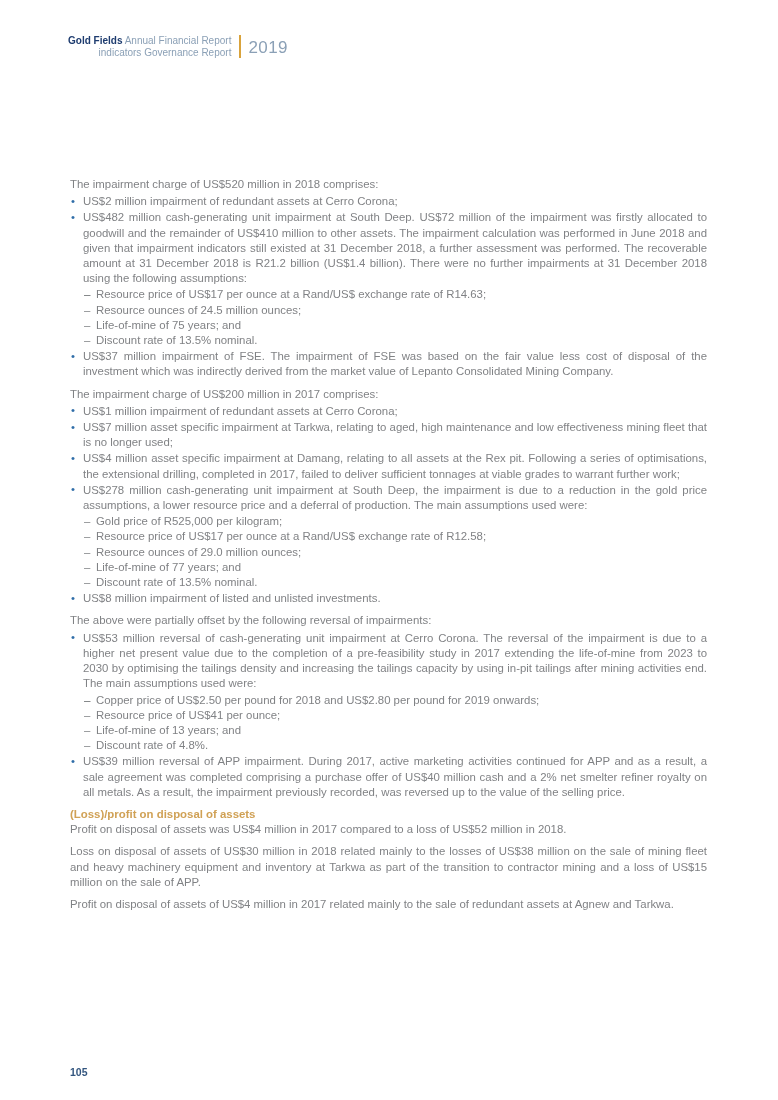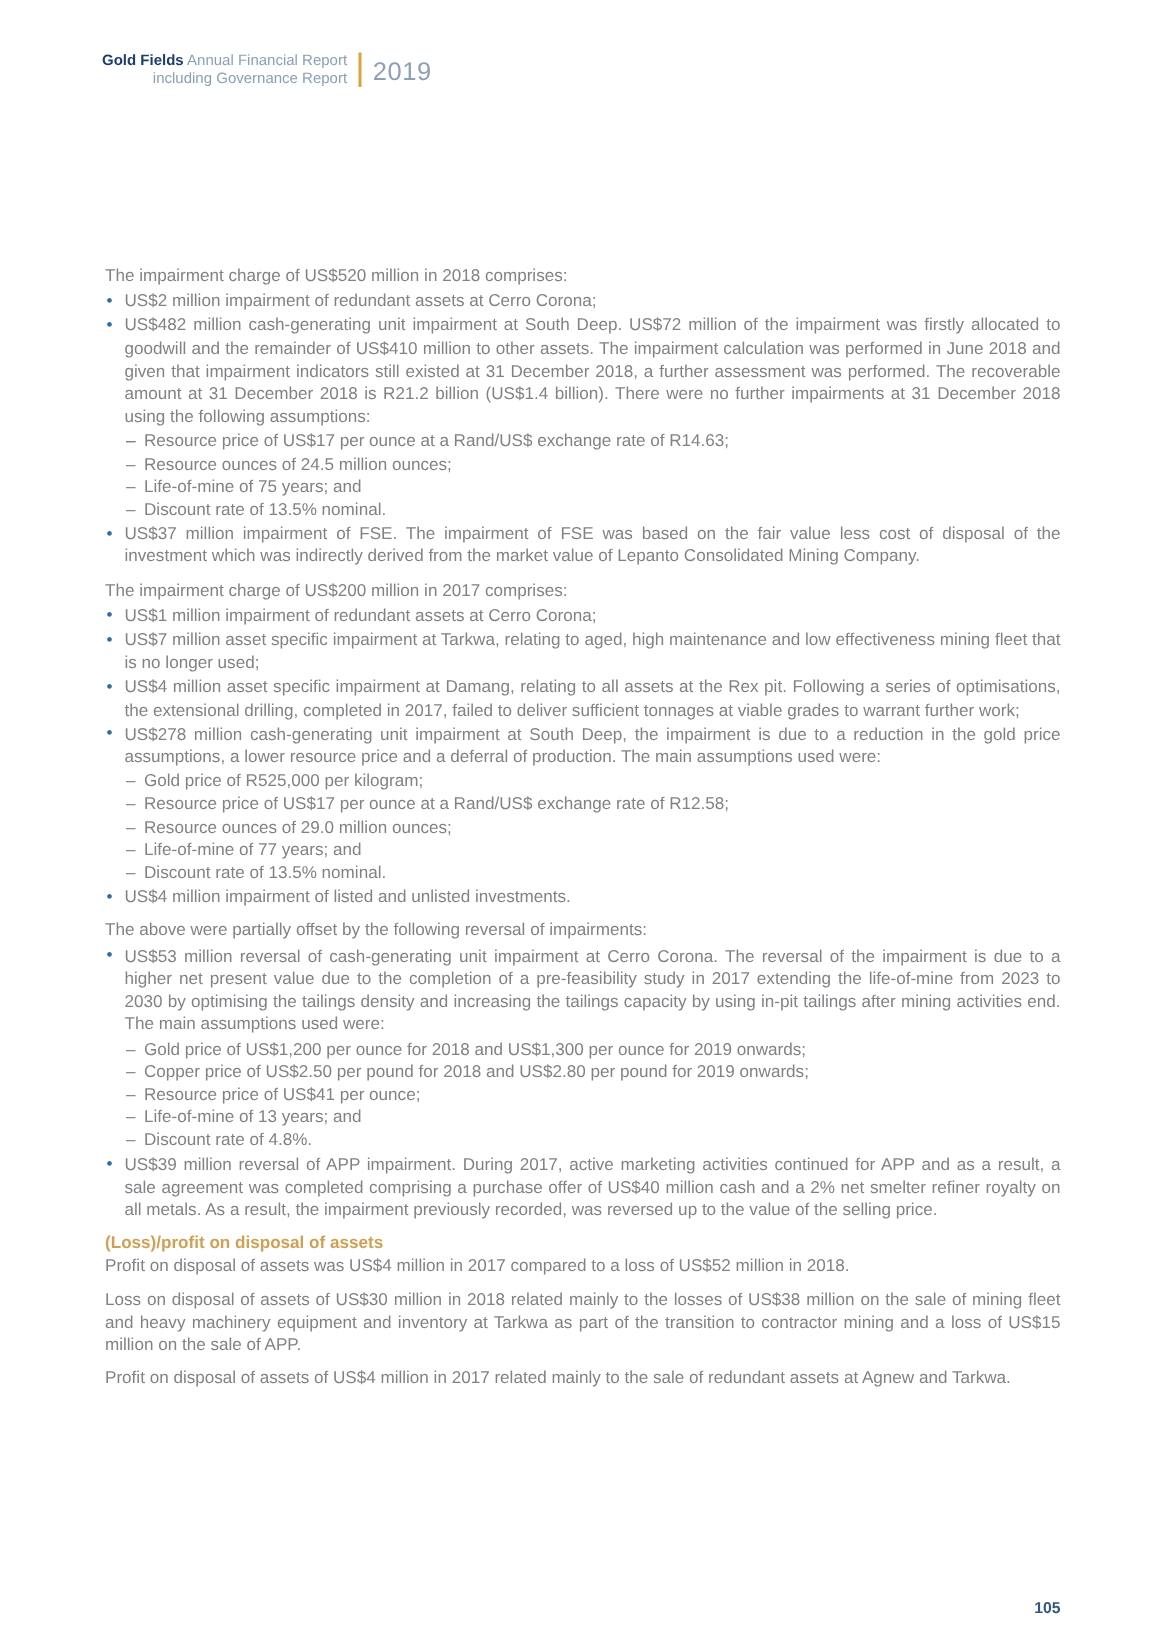--- a/index.html
+++ b/index.html
@@ -28,32 +28,32 @@
   h3.sub-heading { font-size:11.4px; line-height:15.2px; font-weight:bold; color:#d0a155; margin:2px 0 0; text-align:left; }
 
   ul.bullet-list { list-style:none; margin:0 0 7px; }
   ul.bullet-list > li { position:relative; padding-left:13px; margin-bottom:1px; }
   .bullet-icon { position:absolute; left:1px; top:-0.5px; color:#2f6da8; }
   ul.sub-list { list-style:none; margin:1px 0 1px 1px; }
   ul.sub-list > li { position:relative; padding-left:12px; }
   .dash-icon { position:absolute; left:0; top:0; color:#808285; }
 
   
-  .page-footer { position:absolute; top:1062px; left:70px; width:637px; text-align:right; }
+  .page-footer { position:absolute; top:1062px; left:70px; width:637px; text-align:left; }
   .page-number { font-size:10.5px; font-weight:bold; color:#33567f; }
 </style>
 </head>
 <body>
 
 <div class="page">
 
   <header class="report-header">
     <div class="header-text">
       <div><span class="brand">Gold Fields</span> <span>Annual Financial Report</span></div>
-      <div>including Governance Report</div>
+      <div>indicators Governance Report</div>
     </div>
     <div class="header-divider"></div>
     <div class="year">2019</div>
   </header>
 
   <main class="content" id="content">
       <p class="para intro">The impairment charge of US$520 million in 2018 comprises:</p>
       <ul class="bullet-list">
         <li><span class="bullet-icon">•</span><span>US$2 million impairment of redundant assets at Cerro Corona;</span></li>
         <li><span class="bullet-icon">•</span><span>US$482 million cash-generating unit impairment at South Deep. US$72 million of the impairment was firstly allocated to goodwill and the remainder of US$410 million to other assets. The impairment calculation was performed in June 2018 and given that impairment indicators still existed at 31 December 2018, a further assessment was performed. The recoverable amount at 31 December 2018 is R21.2 billion (US$1.4 billion). There were no further impairments at 31 December 2018 using the following assumptions:</span><ul class="sub-list">
@@ -70,26 +70,26 @@
         <li><span class="bullet-icon">•</span><span>US$1 million impairment of redundant assets at Cerro Corona;</span></li>
         <li><span class="bullet-icon">•</span><span>US$7 million asset specific impairment at Tarkwa, relating to aged, high maintenance and low effectiveness mining fleet that is no longer used;</span></li>
         <li><span class="bullet-icon">•</span><span>US$4 million asset specific impairment at Damang, relating to all assets at the Rex pit. Following a series of optimisations, the extensional drilling, completed in 2017, failed to deliver sufficient tonnages at viable grades to warrant further work;</span></li>
         <li><span class="bullet-icon">•</span><span>US$278 million cash-generating unit impairment at South Deep, the impairment is due to a reduction in the gold price assumptions, a lower resource price and a deferral of production. The main assumptions used were:</span><ul class="sub-list">
             <li><span class="dash-icon">–</span><span>Gold price of R525,000 per kilogram;</span></li>
             <li><span class="dash-icon">–</span><span>Resource price of US$17 per ounce at a Rand/US$ exchange rate of R12.58;</span></li>
             <li><span class="dash-icon">–</span><span>Resource ounces of 29.0 million ounces;</span></li>
             <li><span class="dash-icon">–</span><span>Life-of-mine of 77 years; and</span></li>
             <li><span class="dash-icon">–</span><span>Discount rate of 13.5% nominal.</span></li>
           </ul></li>
-        <li><span class="bullet-icon">•</span><span>US$4 million impairment of listed and unlisted investments.</span></li>
+        <li><span class="bullet-icon">•</span><span>US$8 million impairment of listed and unlisted investments.</span></li>
       </ul>
       <p class="para intro">The above were partially offset by the following reversal of impairments:</p>
       <ul class="bullet-list">
         <li><span class="bullet-icon">•</span><span>US$53 million reversal of cash-generating unit impairment at Cerro Corona. The reversal of the impairment is due to a higher net present value due to the completion of a pre-feasibility study in 2017 extending the life-of-mine from 2023 to 2030 by optimising the tailings density and increasing the tailings capacity by using in-pit tailings after mining activities end. The main assumptions used were:</span><ul class="sub-list">
-            <li><span class="dash-icon">–</span><span>Gold price of US$1,200 per ounce for 2018 and US$1,300 per ounce for 2019 onwards;</span></li>
+            <li><span class="dash-icon">–</span></li>
             <li><span class="dash-icon">–</span><span>Copper price of US$2.50 per pound for 2018 and US$2.80 per pound for 2019 onwards;</span></li>
             <li><span class="dash-icon">–</span><span>Resource price of US$41 per ounce;</span></li>
             <li><span class="dash-icon">–</span><span>Life-of-mine of 13 years; and</span></li>
             <li><span class="dash-icon">–</span><span>Discount rate of 4.8%.</span></li>
           </ul></li>
         <li><span class="bullet-icon">•</span><span>US$39 million reversal of APP impairment. During 2017, active marketing activities continued for APP and as a result, a sale agreement was completed comprising a purchase offer of US$40 million cash and a 2% net smelter refiner royalty on all metals. As a result, the impairment previously recorded, was reversed up to the value of the selling price.</span></li>
       </ul>
       <h3 class="sub-heading">(Loss)/profit on disposal of assets</h3>
       <p class="para">Profit on disposal of assets was US$4 million in 2017 compared to a loss of US$52 million in 2018.</p>
       <p class="para">Loss on disposal of assets of US$30 million in 2018 related mainly to the losses of US$38 million on the sale of mining fleet and heavy machinery equipment and inventory at Tarkwa as part of the transition to contractor mining and a loss of US$15 million on the sale of APP.</p>

